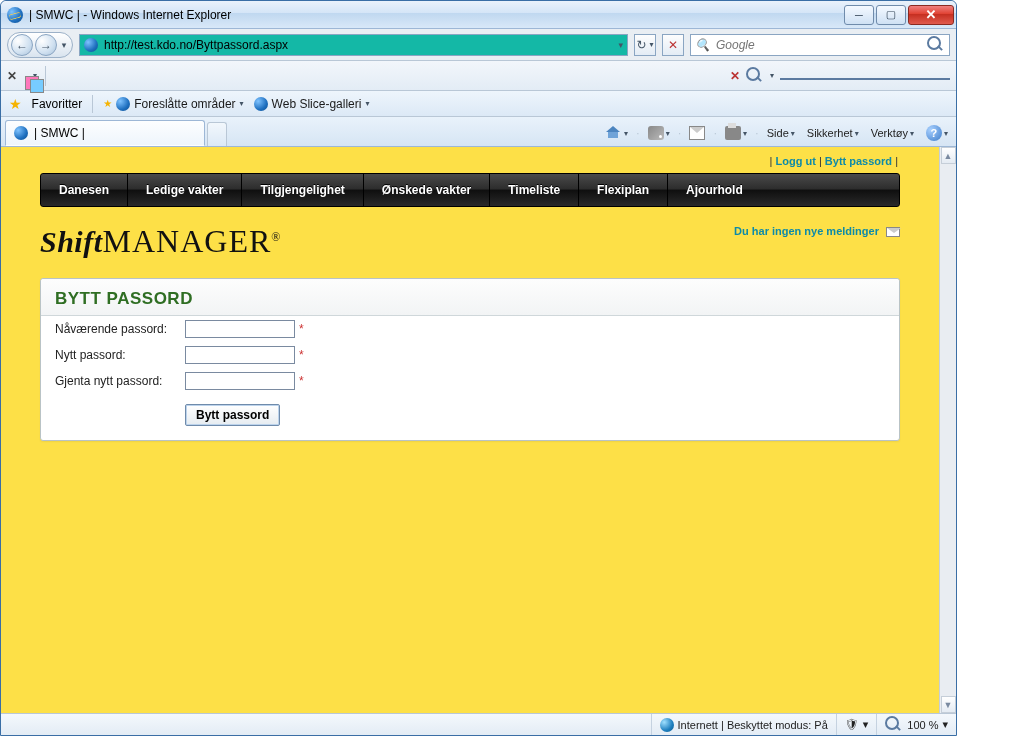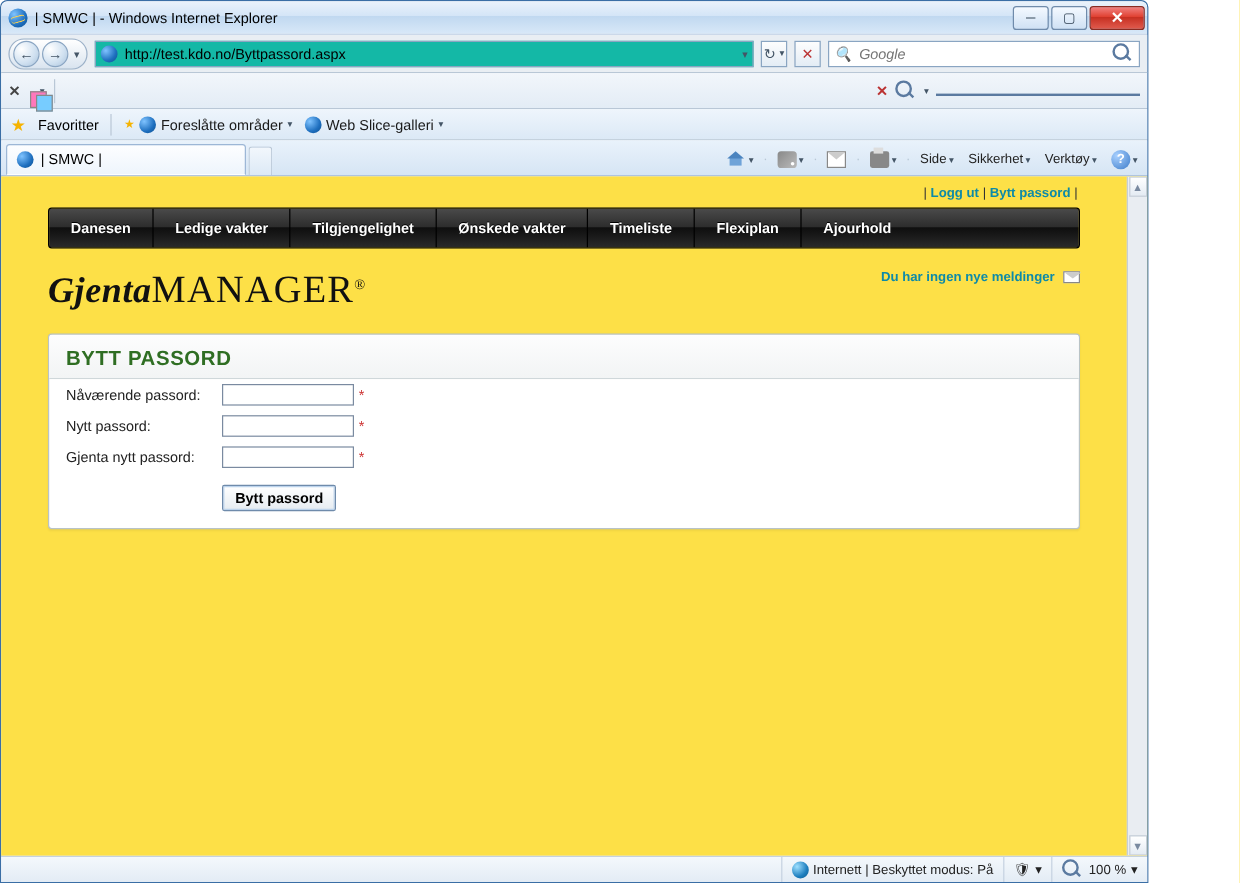--- a/index.html
+++ b/index.html
@@ -447,21 +447,21 @@
           <span class="mi">Ledige vakter</span>
           <span class="mi">Tilgjengelighet</span>
           <span class="mi">Ønskede vakter</span>
           <span class="mi">Timeliste</span>
           <span class="mi">Flexiplan</span>
           <span class="mi">Ajourhold</span>
         </div>
 
         <div class="logo-row">
           <div class="logo">
-            <span class="b">Gjenta</span><span class="t">MANAGER</span><span class="r">®</span>
+            <span class="b">Shift</span><span class="t">MANAGER</span><span class="r">®</span>
           </div>
           <div class="logo-right">
             <div>
               <a>Du har ingen nye meldinger</a>
               <span class="envelope-icon"></span>
             </div>
           </div>
         </div>
 
         <div class="panel">

